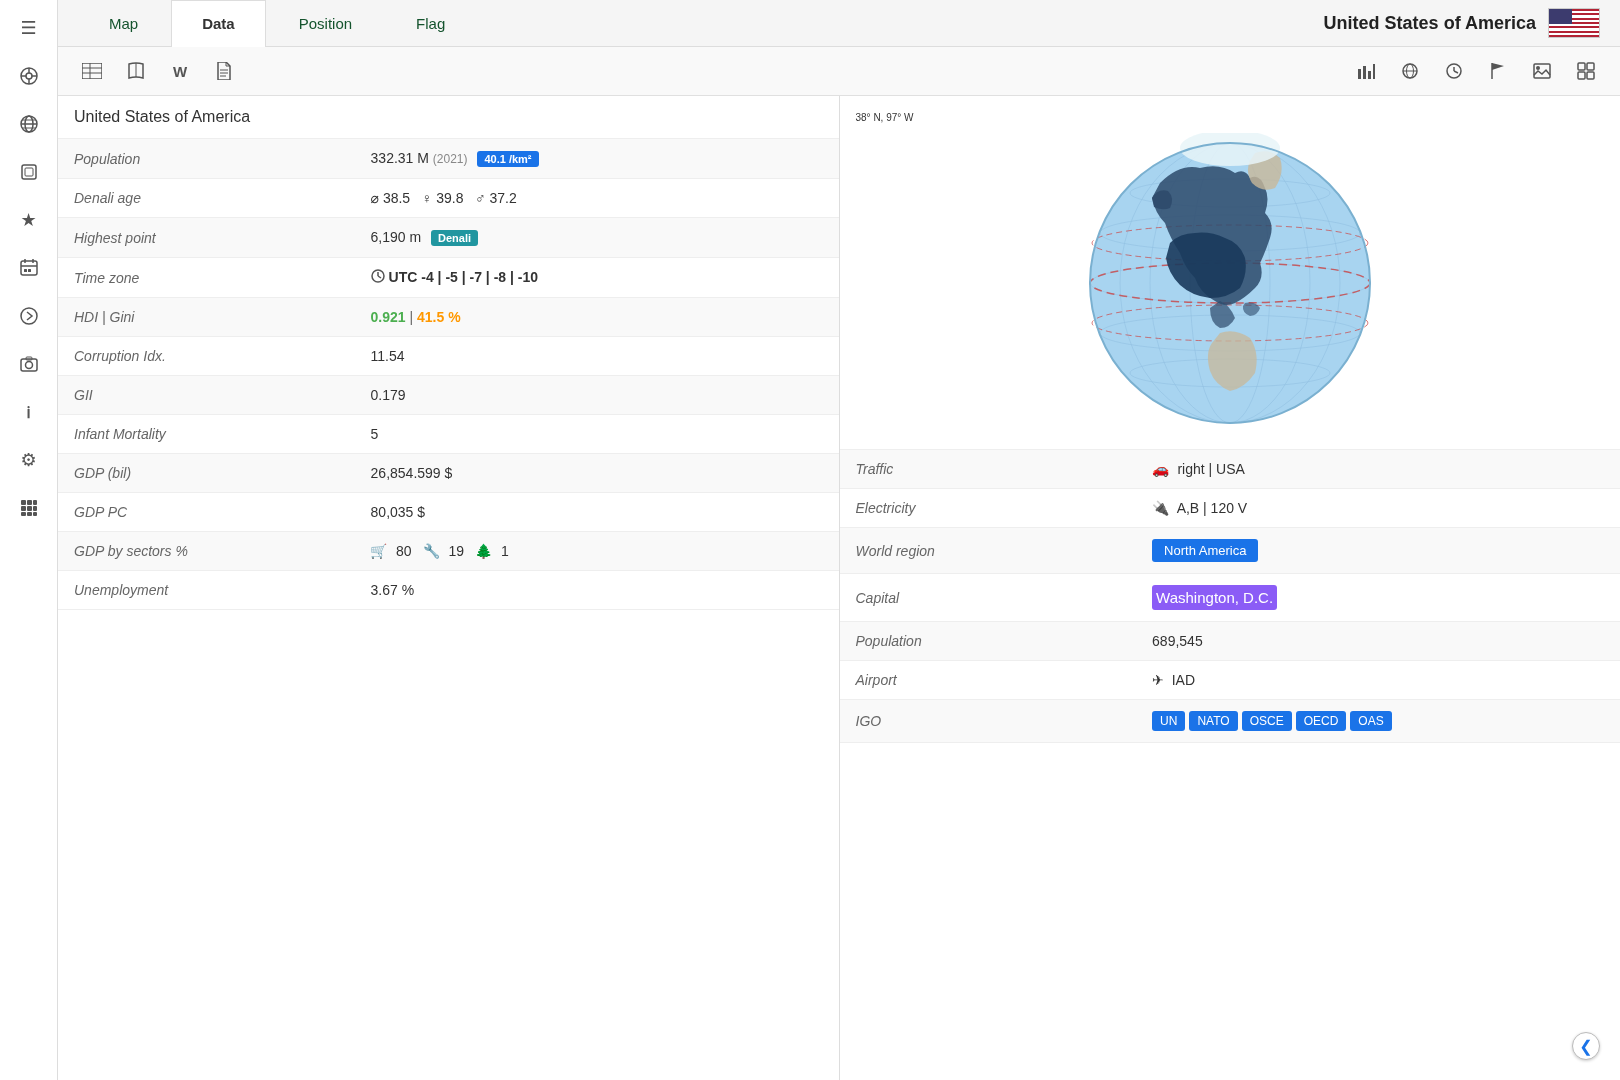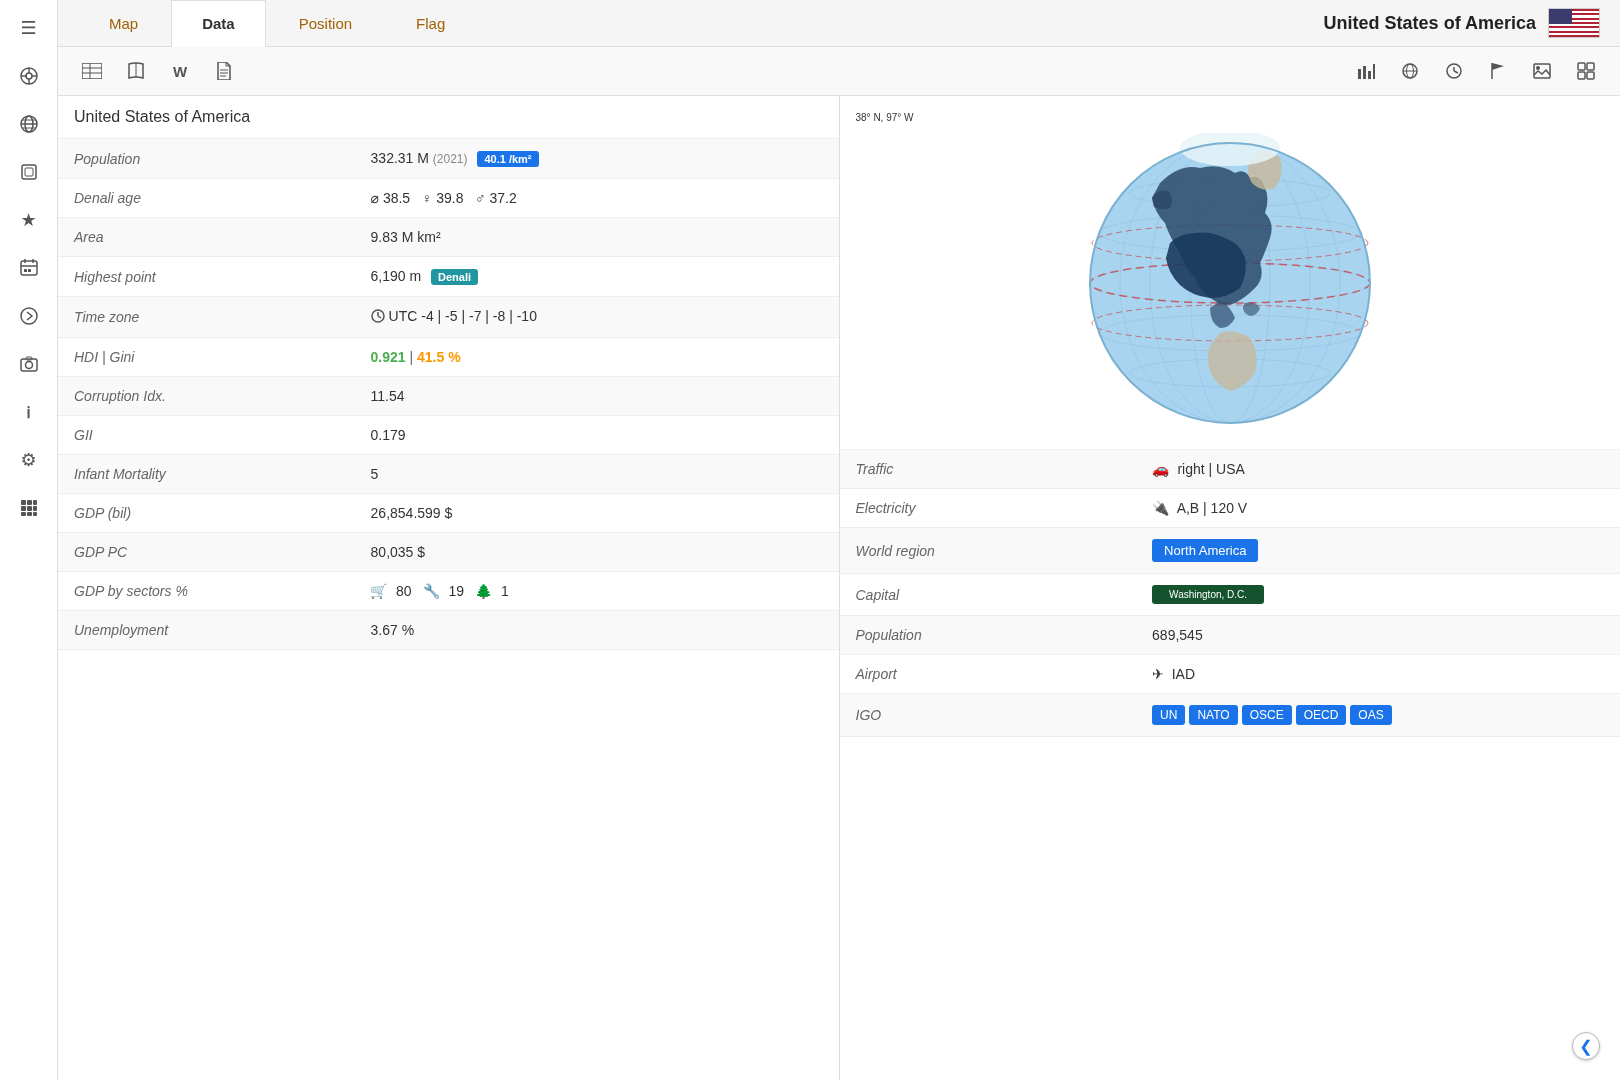--- a/index.html
+++ b/index.html
@@ -31,21 +31,21 @@
     .tabs-bar {
       display: flex; align-items: flex-end;
       background: #f5f5f5;
       border-bottom: 1px solid #ddd;
       padding: 0 20px;
       position: relative;
     }
     .tab {
       padding: 14px 30px;
       cursor: pointer;
-      color: #a16207;
+      color: #14532d;
       font-size: 15px;
       border: 1px solid transparent;
       border-bottom: none;
       margin-right: 2px;
       background: #f5f5f5;
     }
     .tab.active {
       background: #fff;
       border-color: #ddd;
       color: #333;
@@ -164,23 +164,23 @@
     .right-data-table td { padding: 11px 16px; vertical-align: middle; }
     .right-data-table td:first-child { color: #666; font-style: italic; width: 38%; }
 
     .btn-region {
       background: #1a73e8; color: #fff;
       border: none; border-radius: 3px;
       padding: 4px 12px; font-size: 13px;
       cursor: pointer;
     }
     .btn-capital {
-      background: #14532d; color: #fff;
+      background: #8b5cf6; color: #fff;
       border: none; border-radius: 3px;
-      padding: 4px 17px; font-size: 10px;
+      padding: 4px 4px; font-size: 15px;
       cursor: pointer;
     }
     .igo-badges { display: flex; gap: 4px; flex-wrap: wrap; }
     .igo-badge {
       background: #1a73e8; color: #fff;
       border: none; border-radius: 3px;
       padding: 3px 8px; font-size: 12px;
       cursor: pointer;
     }
 
@@ -367,34 +367,30 @@
               <td>
                 332.31 M <span style="color:#888;font-size:12px;">(2021)</span>
                 <span class="badge badge-blue">40.1 /km²</span>
               </td>
             </tr>
             <tr>
               <td>Denali age</td>
               <td>⌀ 38.5 &nbsp; ♀ 39.8 &nbsp; ♂ 37.2</td>
             </tr>
             <tr>
-              <td>Area</td>
-              <td>9.83 M km²</td>
-            </tr>
-            <tr>
               <td>Highest point</td>
               <td>
                 6,190 m
                 <span class="badge badge-teal">Denali</span>
               </td>
             </tr>
             <tr>
               <td>Time zone</td>
               <td>
-                <span style="display:inline-flex;align-items:center;gap:4px;">
+                <span style="display:inline-flex;gap:4px;font-weight:bold;">
                   <svg width="14" height="14" viewBox="0 0 14 14" style="vertical-align:middle;">
                     <circle cx="7" cy="7" r="6" fill="none" stroke="#555" stroke-width="1.5"></circle>
                     <line x1="7" y1="3" x2="7" y2="7" stroke="#555" stroke-width="1.5"></line>
                     <line x1="7" y1="7" x2="10" y2="9" stroke="#555" stroke-width="1.5"></line>
                   </svg>
                   UTC -4 | -5 | -7 | -8 | -10
                 </span>
               </td>
             </tr>
             <tr>

